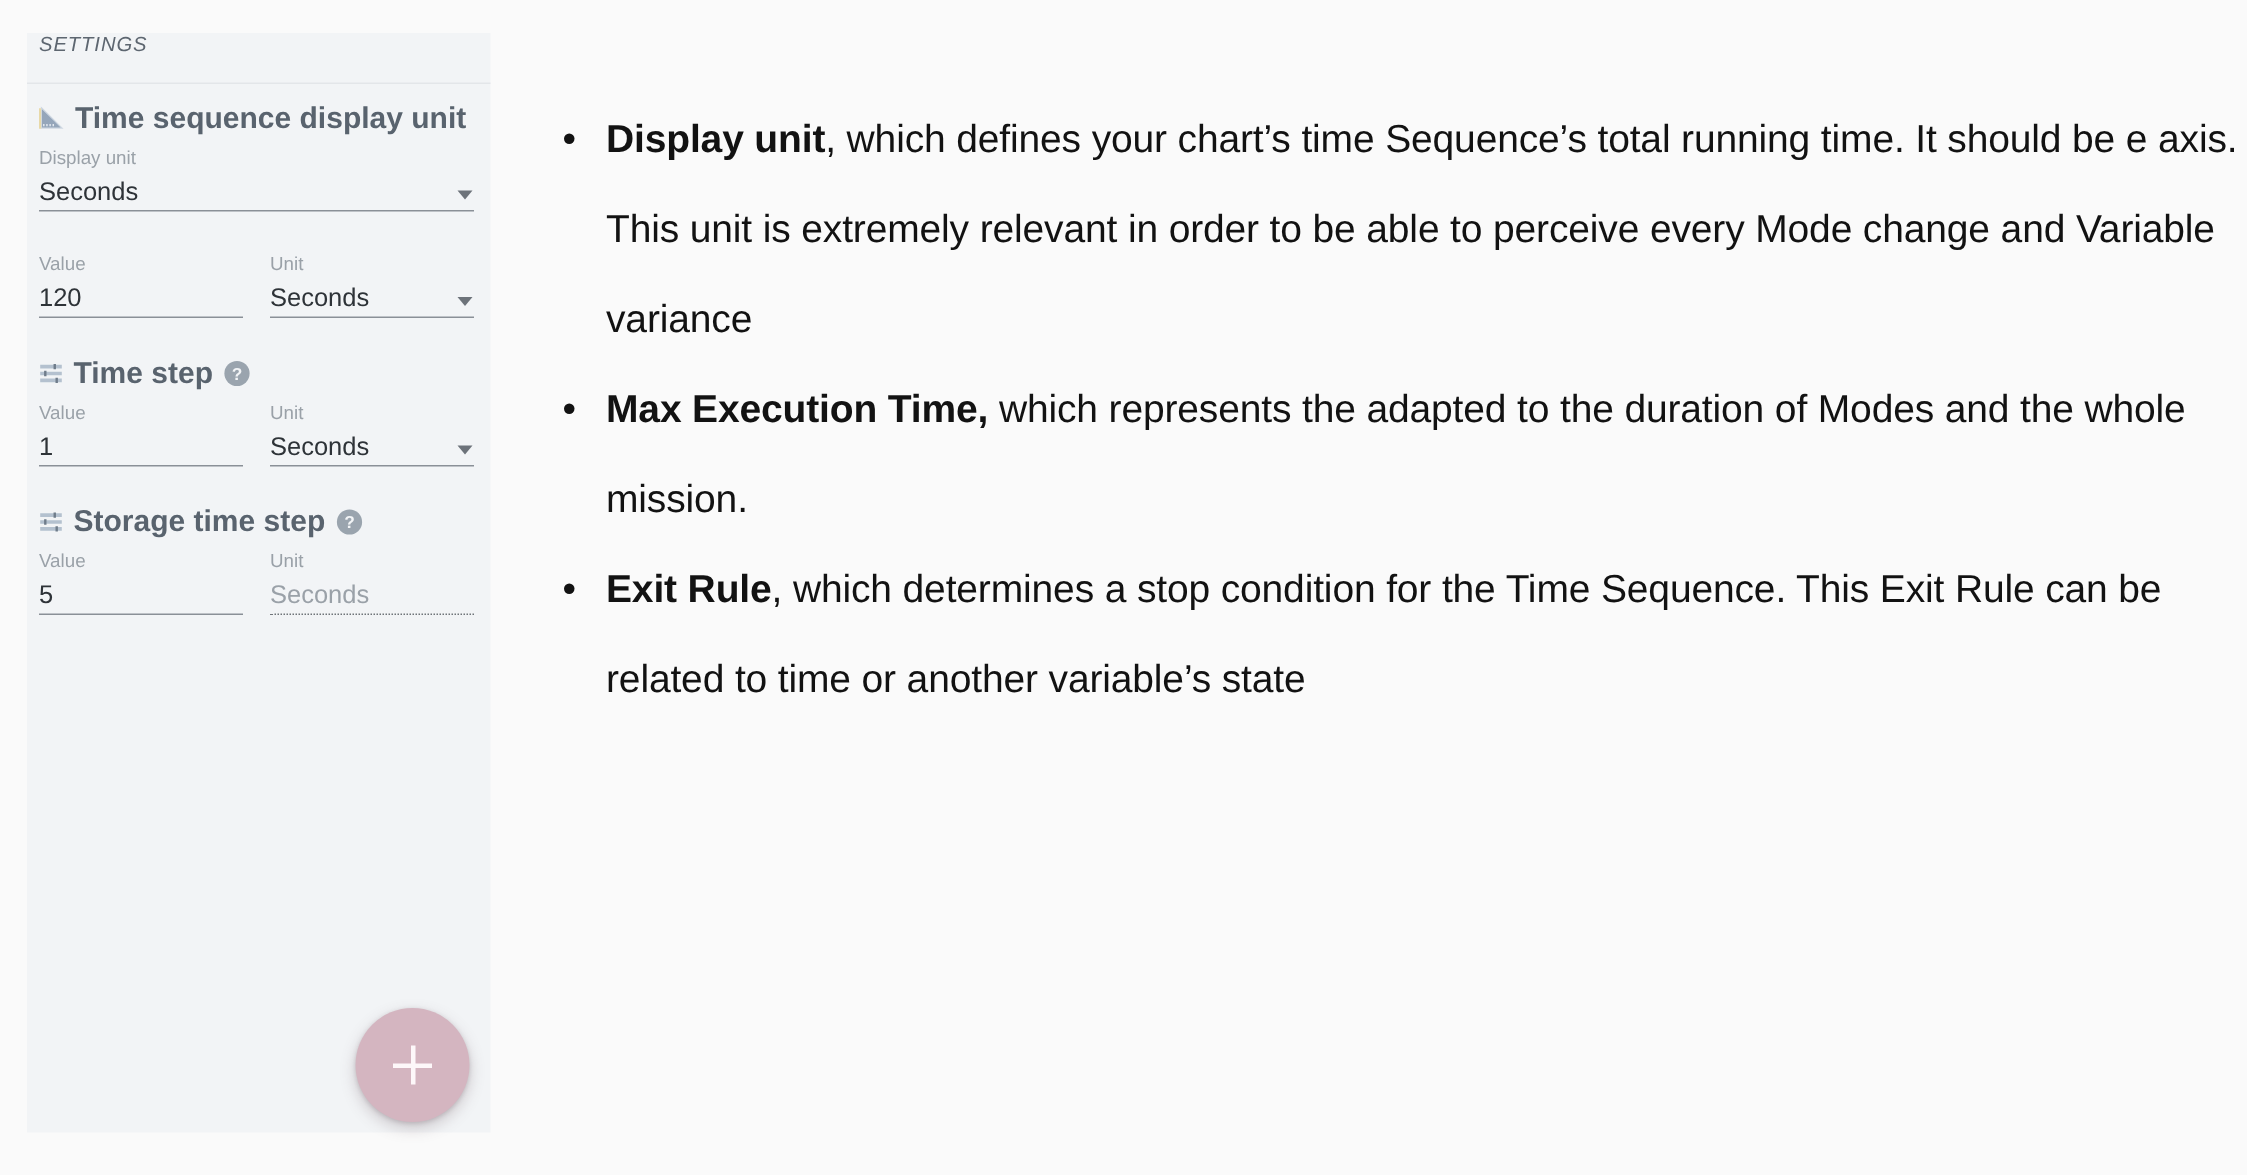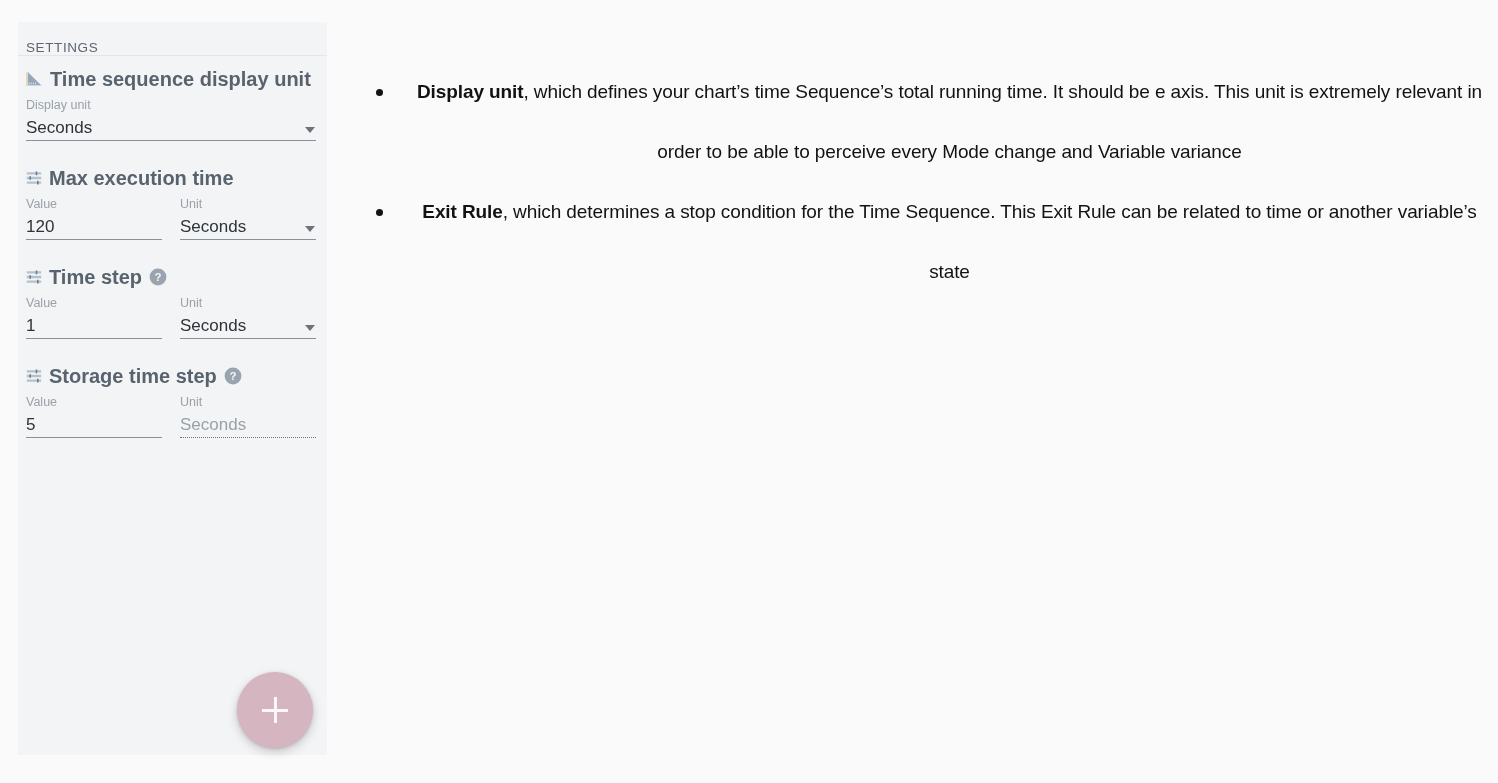--- a/index.html
+++ b/index.html
@@ -24,23 +24,24 @@
     width: 309px;
     height: 733px;
     background: #f2f4f6;
     box-sizing: border-box;
   }
 
   #settings-header {
     height: 34px;
     border-bottom: 1px solid #e3e6e9;
     display: flex;
-    align-items: flex-end;
+    align-items: flex-start;
     padding-left: 8px;
     box-sizing: border-box;
+    font-style: italic;
   }
   #settings-header .title {
     font-size: 13.5px;
     letter-spacing: 0.6px;
     color: #5d6670;
     font-family: "Liberation Sans", sans-serif;
   }
 
   .panel-body {
     padding: 14px 10px 0 8px;
@@ -150,26 +151,25 @@
     top: 62px;
     width: 1135px;
   }
   #bullet-list {
     margin: 0;
     padding-left: 44px;
     list-style: none;
   }
   #bullet-list li {
     position: relative;
-    font-size: 19px;
+    font-size: 26px;
     line-height: 60px;
     color: #121212;
     margin: 0;
     letter-spacing: -0.1px;
-    text-align: center;
   }
   #bullet-list li::before {
     content: "";
     position: absolute;
     left: -28px;
     top: 27px;
     width: 7px;
     height: 7px;
     border-radius: 50%;
     background: #121212;
@@ -207,29 +207,20 @@
           <span class="field-label">Display unit</span>
           <div class="field-control">
             <span class="field-value">Seconds</span>
             <span class="select-arrow"></span>
           </div>
         </div>
       </div>
     </div>
 
     <div class="section">
-      <div class="section-head">
-        <span>
-          <svg class="icon-tune" viewBox="0 0 16 14">
-            <path d="M0.8 2.4 H15.2 M0.8 7 H15.2 M0.8 11.6 H15.2" stroke="#b4c1cf" stroke-width="2.4" stroke-linecap="butt"></path>
-            <path d="M10.5 0.6 V4.2 M4.2 5.2 V8.8 M11.8 9.8 V13.4" stroke="#6f7c8a" stroke-width="1.6"></path>
-          </svg>
-        </span>
-        <span class="section-title">Max execution time</span>
-      </div>
 
       <div class="field-row">
         <div class="field w-value">
           <span class="field-label">Value</span>
           <div class="field-control">
             <span class="field-value">120</span>
           </div>
         </div>
         <div class="field w-unit">
           <span class="field-label">Unit</span>
@@ -316,16 +307,19 @@
   </button>
 
 </div>
 
 <div id="doc-content">
   <ul id="bullet-list">
     <li>
       <b>Display unit</b><span>, which defines your chart’s time Sequence’s total running time. It should be e axis. This unit is extremely relevant in order to be able to perceive every Mode change and Variable variance</span>
     </li>
     <li>
+      <b>Max Execution Time,</b><span> which represents the adapted to the duration of Modes and the whole mission.</span>
+    </li>
+    <li>
       <b>Exit Rule</b><span>, which determines a stop condition for the Time Sequence. This Exit Rule can be related to time or another variable’s state</span>
     </li>
   </ul>
 </div>
 
 </body></html>

